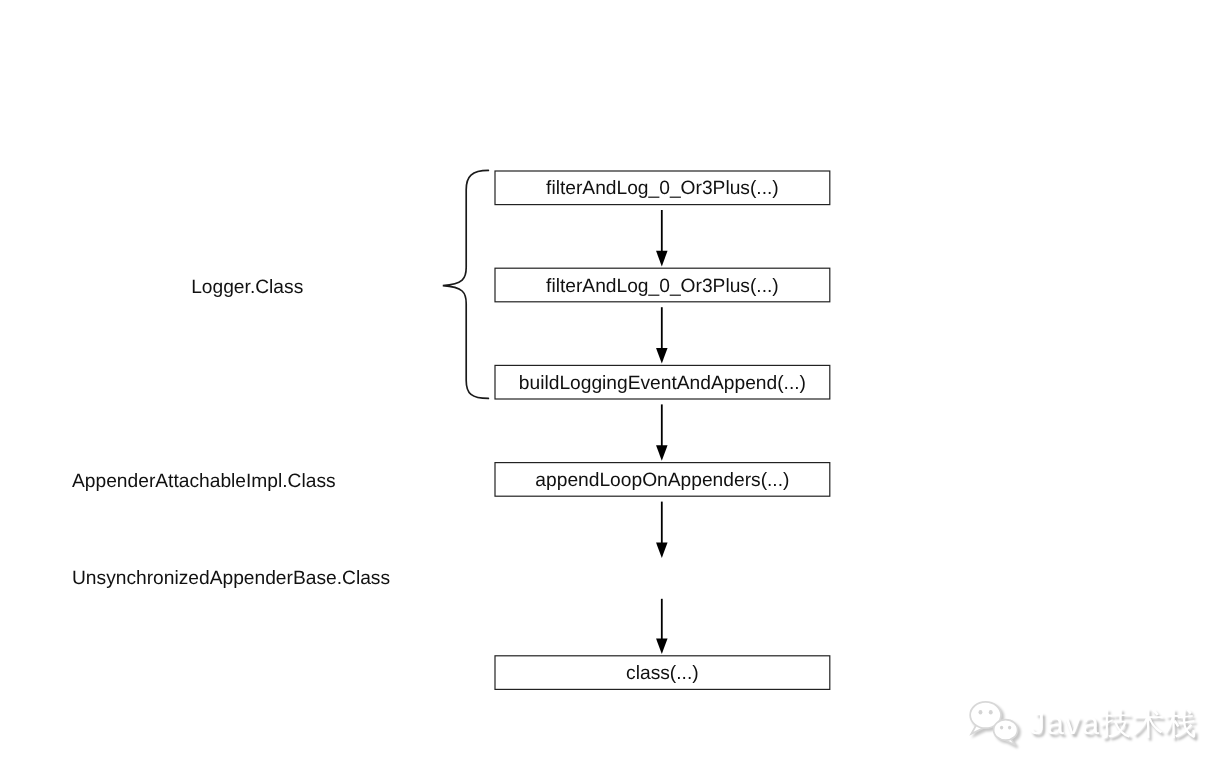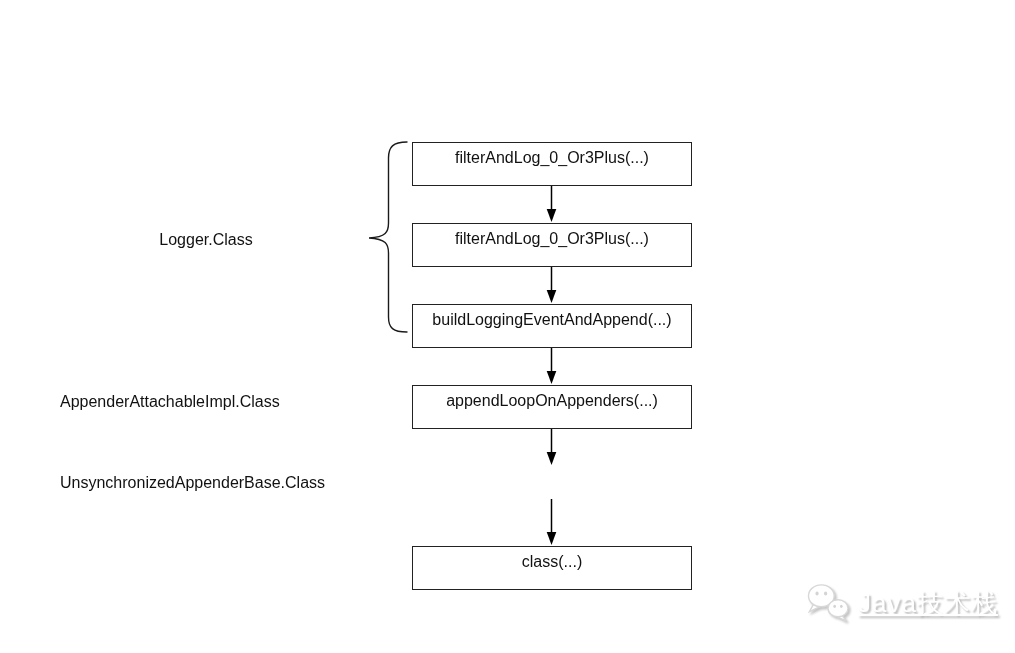--- a/index.html
+++ b/index.html
@@ -15,21 +15,21 @@
   .overlay {
     position: absolute;
     left: 0; top: 0;
     width: 1015px; height: 653px;
     pointer-events: none;
   }
   .node {
     position: absolute;
     left: 412px;
     width: 280px;
-    height: 44px;
+    height: 29px;
     box-sizing: border-box;
     border: 1.5px solid #222222;
     background: #ffffff;
     text-align: center;
     line-height: 30px;
     font-size: 16px;
     white-space: nowrap;
   }
   .side-label {
     position: absolute;
@@ -60,21 +60,20 @@
   }
   .watermark-icon {
     filter: drop-shadow(2px 2px 1px #c6c6c6);
   }
   .watermark-text {
     font-size: 26px;
     color: #ffffff;
     text-shadow: 2px 2px 2px #b9b9b9;
     letter-spacing: 1px;
     white-space: nowrap;
-    text-decoration: underline;
   }
 </style>
 </head>
 <body>
 
 <div class="canvas">
 
   <svg class="overlay" viewBox="0 0 1015 653" xmlns="http://www.w3.org/2000/svg">
 
     <path d="M407,142 C393,142 388.5,147 388.5,158 L388.5,223

